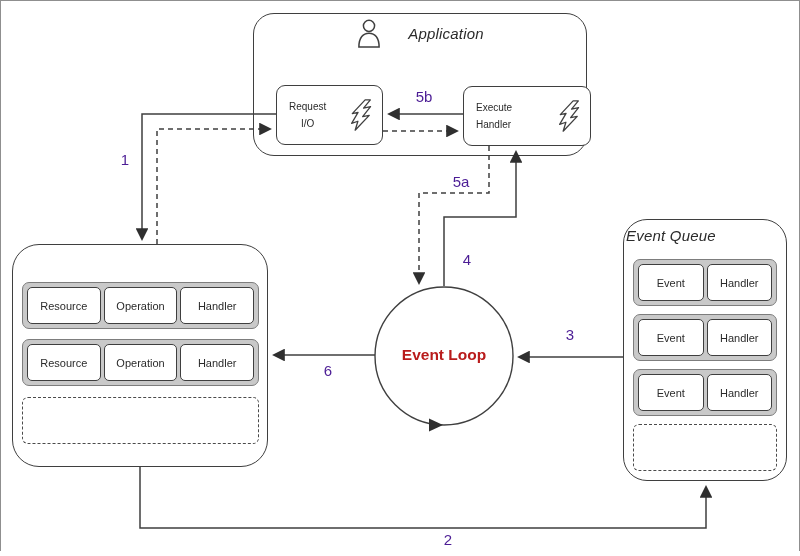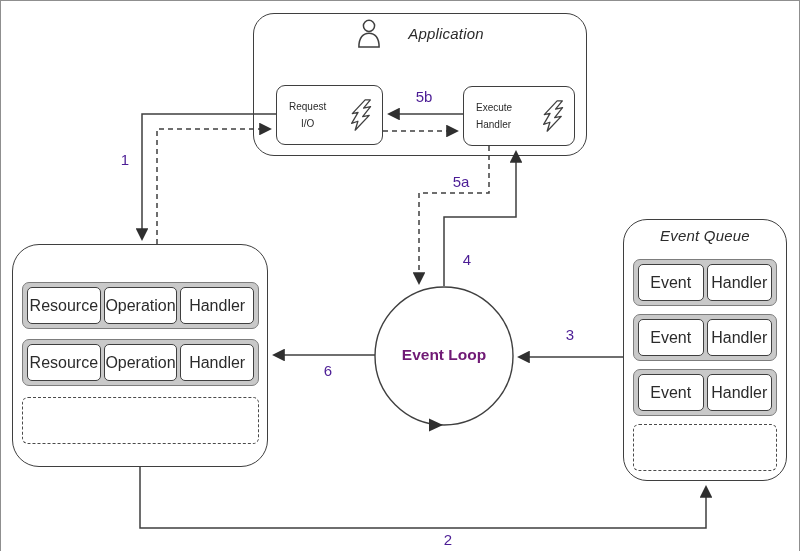--- a/index.html
+++ b/index.html
@@ -17,32 +17,32 @@
     box-sizing:border-box;display:flex;align-items:center;justify-content:space-between;
     padding:0 10px 0 12px;
   }
   .iobox .lbl{font-size:10px;line-height:17px;text-align:center;}
   .grayrow{
     position:absolute;background:#c9c9c9;border:1.5px solid #7d7d7d;border-radius:7px;
     box-sizing:border-box;display:flex;gap:3px;padding:4px;
   }
   .cell{
     flex:1;background:#fff;border:1.3px solid #3f3f3f;border-radius:5px;
-    display:flex;align-items:center;justify-content:center;font-size:16px;
+    display:flex;align-items:center;justify-content:center;font-size:11px;
     box-sizing:border-box;min-width:0;
   }
   .dashedbox{
     position:absolute;background:#fff;border:1.3px dashed #4a4a4a;border-radius:6px;
     box-sizing:border-box;
   }
   .numlbl{position:absolute;font-size:15px;color:#4c1d95;transform:translate(-50%,-50%);}
   #overlay{position:absolute;left:0;top:0;pointer-events:none;}
   #event-loop-label{
     position:absolute;left:374px;top:345px;width:138px;text-align:center;
-    font-weight:bold;font-size:15.5px;color:#701a75;z-index:5;
+    font-weight:bold;font-size:15.5px;color:#b91c1c;z-index:5;
   }
   #app-header{
     position:absolute;left:252px;top:15px;width:334px;height:34px;
     display:flex;align-items:center;justify-content:center;gap:26px;
   }
   .bolt{flex:0 0 auto;}
 </style>
 </head>
 <body>
 
@@ -60,21 +60,21 @@
   <div class="iobox" style="left:275px;top:84px;width:107px;height:60px;">
     <span class="lbl">
       <span>Request</span><br>
       <span>I/O</span>
     </span>
     <svg class="bolt" width="22" height="36" viewBox="0 0 24 36">
       <path d="M16.5 1.5 L2.5 16.5 L8.8 15.2 L1.8 27.2 L8.6 24.8 L5.6 34.6 L21 18.4 L13.8 19.8 L22.4 8.8 L14.8 10.6 L22.2 1.5 Z" fill="#fff" stroke="#3f3f3f" stroke-width="1.4" stroke-linejoin="round"></path>
     </svg>
   </div>
 
-  <div class="iobox" style="left:462px;top:85px;width:112px;height:60px;">
+  <div class="iobox" style="left:462px;top:85px;width:128px;height:60px;">
     <span class="lbl" style="text-align:left;">
       <span>Execute</span><br>
       <span>Handler</span>
     </span>
     <svg class="bolt" width="22" height="36" viewBox="0 0 24 36">
       <path d="M16.5 1.5 L2.5 16.5 L8.8 15.2 L1.8 27.2 L8.6 24.8 L5.6 34.6 L21 18.4 L13.8 19.8 L22.4 8.8 L14.8 10.6 L22.2 1.5 Z" fill="#fff" stroke="#3f3f3f" stroke-width="1.4" stroke-linejoin="round"></path>
     </svg>
   </div>
 
   <div class="node big" style="left:11px;top:243px;width:256px;height:223px;border-radius:27px;"></div>
@@ -85,21 +85,21 @@
     <div class="cell">Handler</div>
   </div>
   <div class="grayrow" style="left:21px;top:338px;width:237px;height:47px;">
     <div class="cell">Resource</div>
     <div class="cell">Operation</div>
     <div class="cell">Handler</div>
   </div>
   <div class="dashedbox" style="left:21px;top:396px;width:237px;height:47px;"></div>
 
   <div class="node big" style="left:622px;top:218px;width:164px;height:262px;border-radius:24px;"></div>
-  <div class="title" style="position:absolute;left:622px;top:226px;width:164px;">Event Queue</div>
+  <div class="title" style="position:absolute;left:588px;top:226px;width:164px;">Event Queue</div>
 
   <div class="grayrow" style="left:632px;top:258px;width:144px;height:47px;">
     <div class="cell">Event</div>
     <div class="cell">Handler</div>
   </div>
   <div class="grayrow" style="left:632px;top:313px;width:144px;height:47px;">
     <div class="cell">Event</div>
     <div class="cell">Handler</div>
   </div>
   <div class="grayrow" style="left:632px;top:368px;width:144px;height:47px;">

